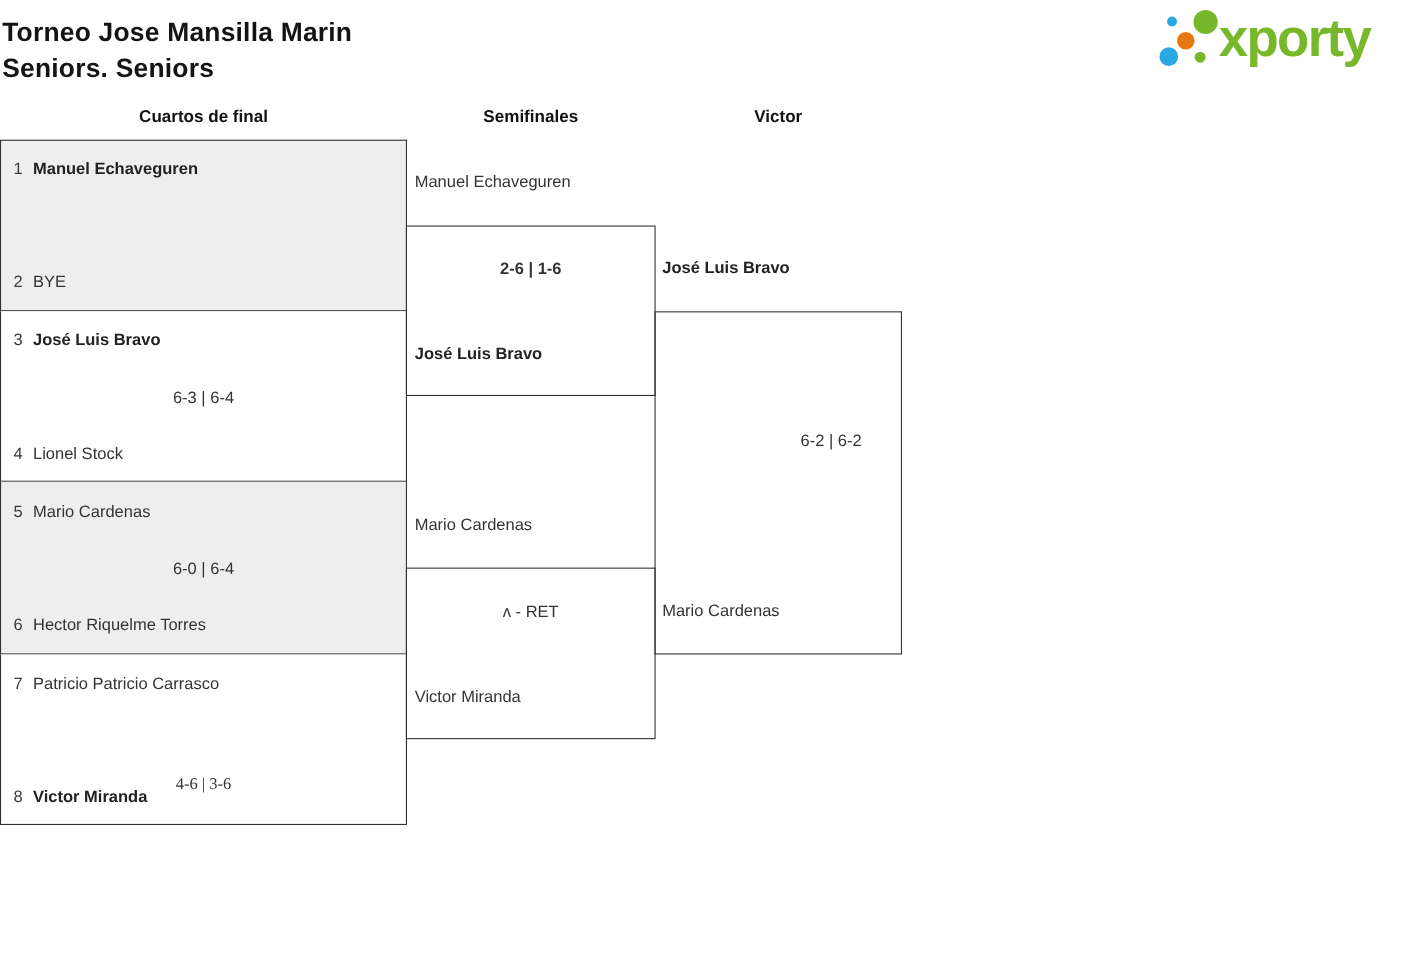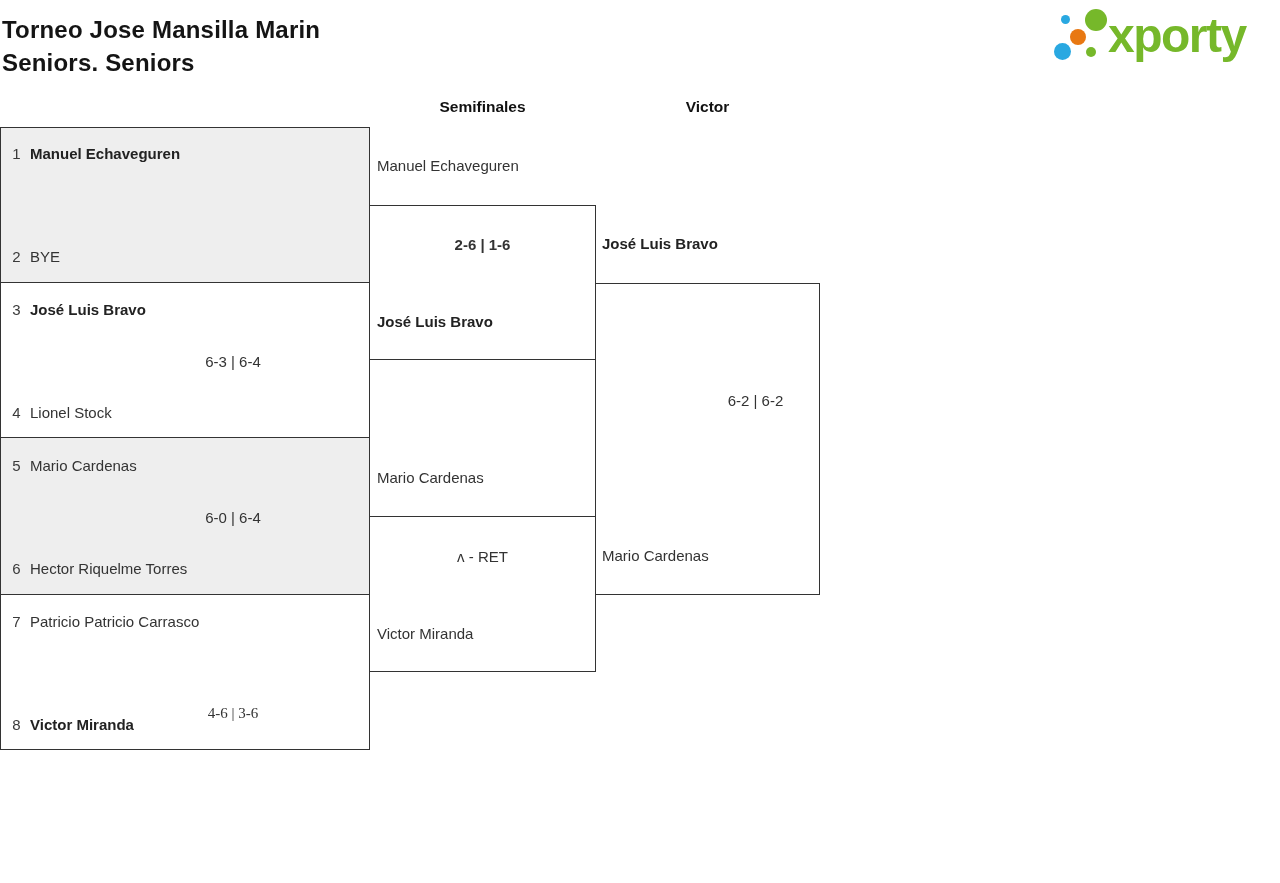--- a/index.html
+++ b/index.html
@@ -43,21 +43,21 @@
        display:flex;align-items:center;white-space:nowrap;}
   .seed{display:inline-block;width:15px;text-align:center;margin-right:6px;color:#3a3a3a;}
   .player-name{font-weight:400;}
   .bold{font-weight:700;color:#222;}
   .qf-row{left:9px;}
   .sf-row{left:377px;}
   .f-row{left:602px;}
 
   .score{position:absolute;height:20px;line-height:20px;font-size:15px;color:#333;
          text-align:center;}
-  .score-qf{left:0;width:370px;padding-left:48px;}
+  .score-qf{left:0;width:370px;}
   .score-sf{left:369px;width:227px;}
   .score-f{left:595px;width:257px;margin-left:32px;}
 </style>
 </head>
 <body>
 
 <div class="page">
 
   <div class="title">
     <div>Torneo Jose Mansilla Marin</div>
@@ -66,20 +66,21 @@
 
   <div class="logo">
     <span class="dot dot-blue-small"></span>
     <span class="dot dot-green-big"></span>
     <span class="dot dot-orange"></span>
     <span class="dot dot-blue-big"></span>
     <span class="dot dot-green-small"></span>
     <span class="logo-text">xporty</span>
   </div>
 
+  <div class="round-header rh-qf">Cuartos de final</div>
   <div class="round-header rh-sf">Semifinales</div>
   <div class="round-header rh-f">Victor</div>
 
   <div class="box box-qf1"></div>
   <div class="box box-qf2"></div>
   <div class="box box-qf3"></div>
   <div class="box box-qf4"></div>
 
   <div class="box box-sf1"></div>
   <div class="box box-sf2"></div>

